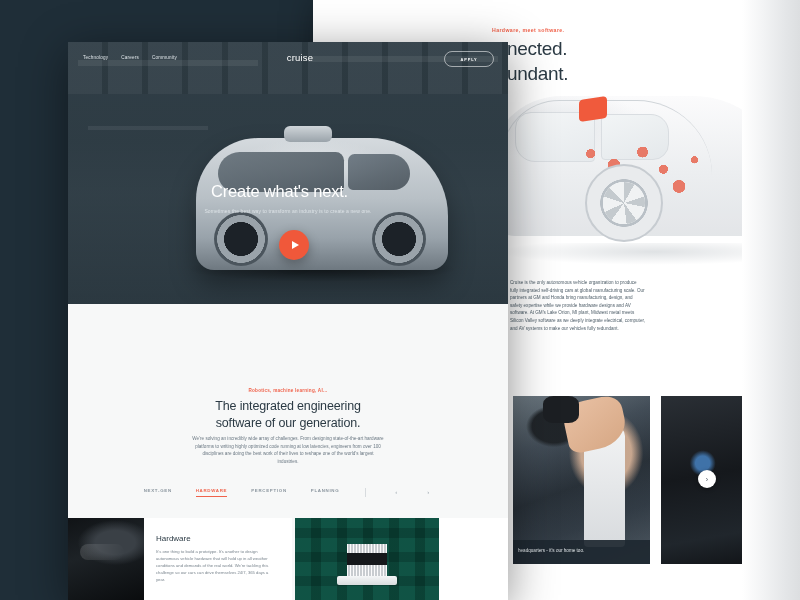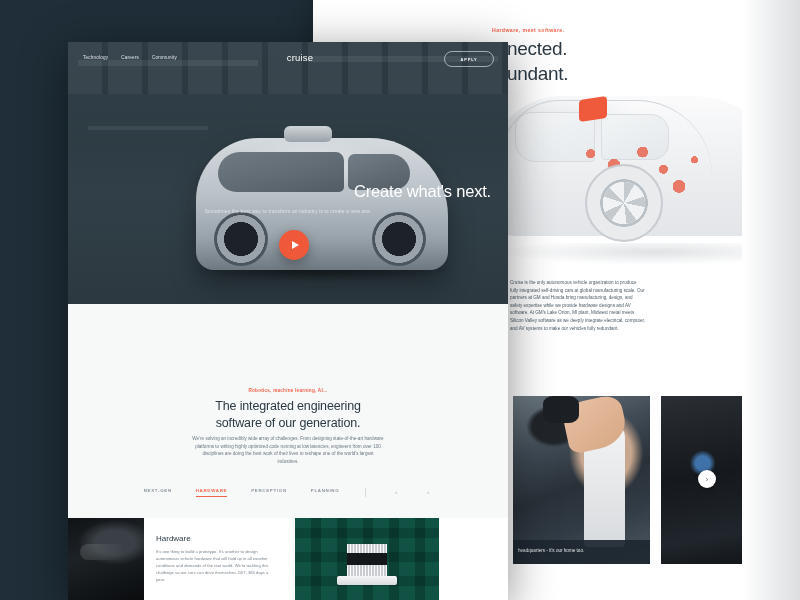--- a/index.html
+++ b/index.html
@@ -227,21 +227,21 @@
     font-size:9.5px;color:#ffffff;letter-spacing:.2px;font-weight:300;margin-left:24px;
   }
   .apply-btn{
     position:absolute;right:14px;top:9px;width:48px;height:14px;
     border:1px solid rgba(255,255,255,.55);border-radius:8px;
     display:flex;align-items:center;justify-content:center;
     font-size:3.9px;color:#ffffff;letter-spacing:.9px;font-weight:bold;
   }
 
   .hero-title{
-    position:absolute;left:0;right:17px;top:140px;text-align:right;
+    position:absolute;left:0;right:17px;top:140px;text-align:center;
     font-size:16.5px;color:#ffffff;font-weight:300;letter-spacing:-.2px;
   }
   .hero-sub{
     position:absolute;left:0;right:0;top:166px;text-align:center;
     font-size:5px;color:#dde3e7;letter-spacing:.1px;
   }
   .play-btn{
     position:absolute;left:211px;top:188px;width:30px;height:30px;border-radius:50%;
     background:#f0583a;display:flex;align-items:center;justify-content:center;
     box-shadow:0 4px 12px rgba(0,0,0,.3);

